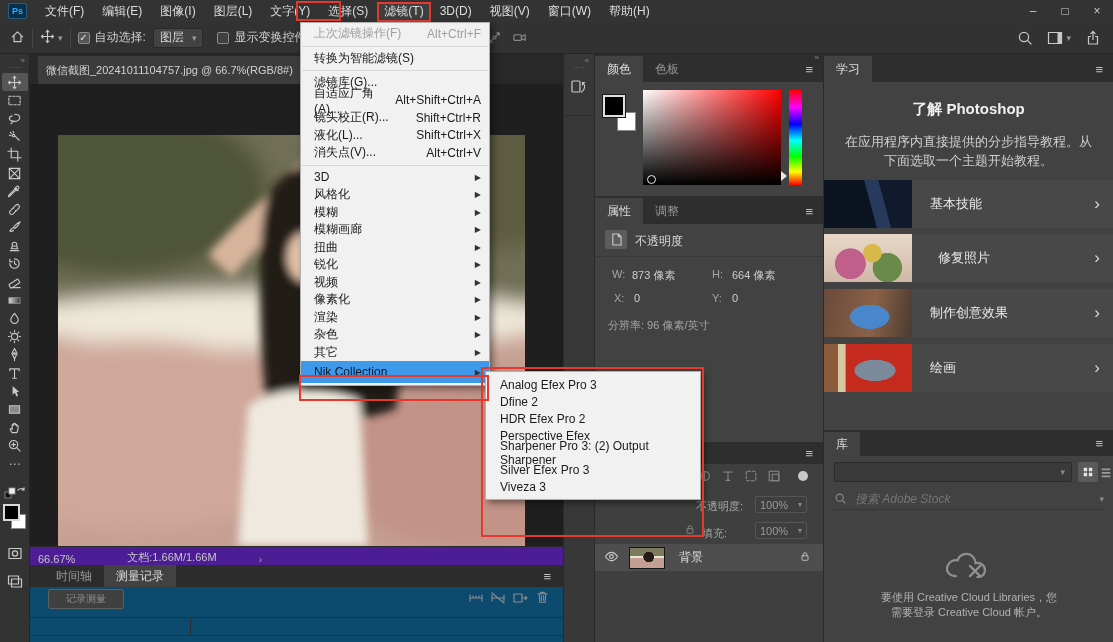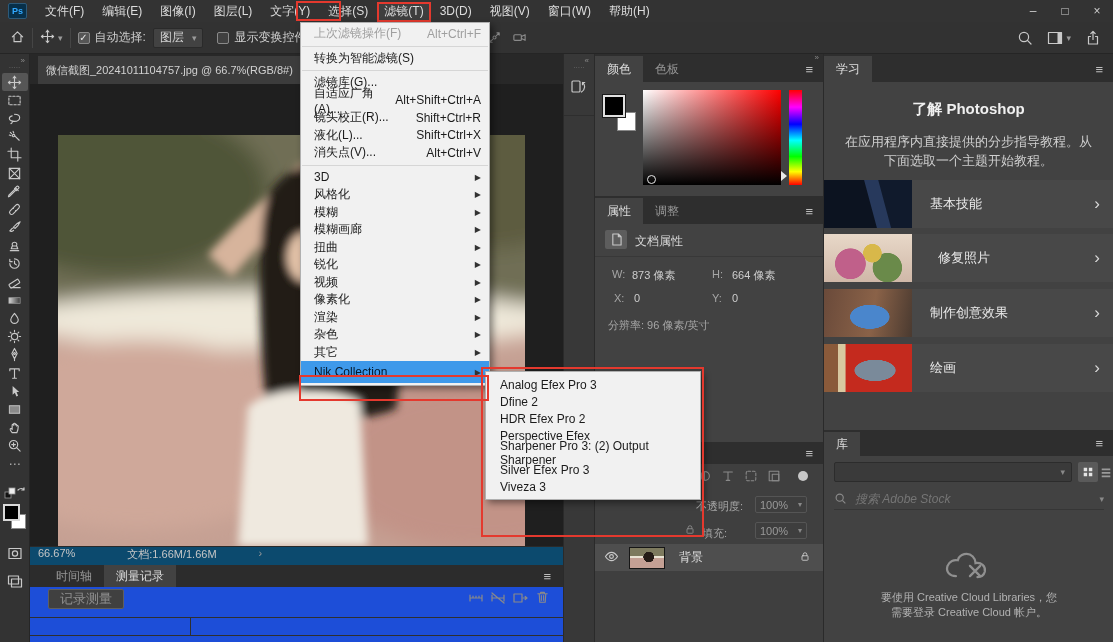--- a/index.html
+++ b/index.html
@@ -26,28 +26,28 @@
   .dropbox .cv{margin-left:8px;font-size:9px;color:#9a9a9a;}
   
   #toolbar{left:0;top:54px;width:30px;height:588px;background:#333333;border-right:1px solid #262626;z-index:10;}
   .tool{width:26px;height:18.2px;margin:0 auto;display:flex;align-items:center;justify-content:center;}
   .tool.sel{background:#565656;border-radius:2px;}
   
   #tabstrip{left:30px;top:54px;width:533px;height:30px;background:#282828;z-index:5;}
   #doctab{position:absolute;left:8px;top:2px;height:28px;background:#3c3c3c;display:flex;align-items:center;padding:14px 8px;color:#d2d2d2;font-size:11px;}
   #doctab .close{margin-left:8px;color:#9a9a9a;}
   #canvas{left:30px;top:84px;width:533px;height:462px;background:#1f1f1f;z-index:1;}
-  #statusbar{left:30px;top:546px;width:533px;height:19px;background:#0c4a6e;border-top:1px solid #2a2a2a;display:flex;align-items:flex-start;font-size:11px;color:#c6c6c6;z-index:5;}
-  
-  #bottompanel{left:30px;top:565px;width:533px;height:77px;background:#1d4ed8;z-index:5;}
+  #statusbar{left:30px;top:546px;width:533px;height:19px;background:#4c1d95;border-top:1px solid #2a2a2a;display:flex;align-items:flex-end;font-size:11px;color:#c6c6c6;z-index:5;}
+  
+  #bottompanel{left:30px;top:565px;width:533px;height:77px;background:#0c4a6e;z-index:5;}
   .ptabs{height:22px;background:#2c2c2c;display:flex;align-items:flex-end;}
   .ptab{height:22px;display:flex;align-items:center;padding:0 12px;color:#969696;font-size:12px;}
   .ptab.active{background:#424242;color:#dedede;}
   .burger{position:absolute;color:#bdbdbd;font-size:13px;font-weight:bold;}
-  #recordbtn{position:absolute;left:18px;top:24px;width:76px;height:20px;border:1px solid #5f5f5f;border-radius:2px;color:#8f8f8f;font-size:13px;display:flex;align-items:center;justify-content:center;background:#404040;}
+  #recordbtn{position:absolute;left:18px;top:24px;width:76px;height:20px;border:1px solid #5f5f5f;border-radius:2px;color:#8f8f8f;font-size:10px;display:flex;align-items:center;justify-content:center;background:#404040;}
   
   #strip{left:563px;top:54px;width:32px;height:588px;background:#383838;border-left:1px solid #2a2a2a;border-right:1px solid #2a2a2a;z-index:4;}
   
   .panel{position:absolute;background:#424242;}
   .paneltabs{height:28px;background:#2e2e2e;display:flex;align-items:flex-end;position:relative;}
   .paneltabs .ptab{height:26px;text-align:right;}
   .smalltxt{font-size:11px;color:#a5a5a5;}
   .valbox{position:absolute;width:52px;height:17px;border:1px solid #555;background:#3e3e3e;border-radius:2px;display:flex;align-items:center;justify-content:space-between;padding:0 4px;color:#999;font-size:11px;}
   .learnitem{position:absolute;left:0;width:290px;height:48px;background:#484848;display:flex;align-items:center;}
   .learnthumb{width:88px;height:48px;flex:none;}
@@ -387,21 +387,21 @@
   <div class="paneltabs">
     <div class="ptab active">属性</div>
     <div class="ptab">调整</div>
     <span class="burger" style="right:10px;top:8px;">≡</span>
   </div>
   <div class="abs" style="left:10px;top:34px;width:22px;height:19px;background:#5d5d5d;border-radius:2px;display:flex;align-items:center;justify-content:center;">
     <svg width="11" height="13" viewBox="0 0 12 14">
         <path class="ic" d="M2 1h6l3 3v9H2zM8 1v3h3"></path>
       </svg>
   </div>
-  <span class="abs" style="left:40px;top:37px;color:#d8d8d8;">文档属性</span>
+  <span class="abs" style="left:40px;top:37px;color:#d8d8d8;">不透明度</span>
   <div class="abs" style="left:0;top:60px;width:228px;height:1px;background:#383838;"></div>
   <span class="abs smalltxt" style="left:17px;top:72px;">W:</span>
   <span class="abs smalltxt" style="left:37px;top:72px;color:#cdcdcd;">873 像素</span>
   <span class="abs smalltxt" style="left:117px;top:72px;">H:</span>
   <span class="abs smalltxt" style="left:137px;top:72px;color:#cdcdcd;">664 像素</span>
   <span class="abs smalltxt" style="left:19px;top:96px;">X:</span>
   <span class="abs smalltxt" style="left:39px;top:96px;color:#cdcdcd;">0</span>
   <span class="abs smalltxt" style="left:117px;top:96px;">Y:</span>
   <span class="abs smalltxt" style="left:137px;top:96px;color:#cdcdcd;">0</span>
   <span class="abs smalltxt" style="left:13px;top:122px;">分辨率: 96 像素/英寸</span>

